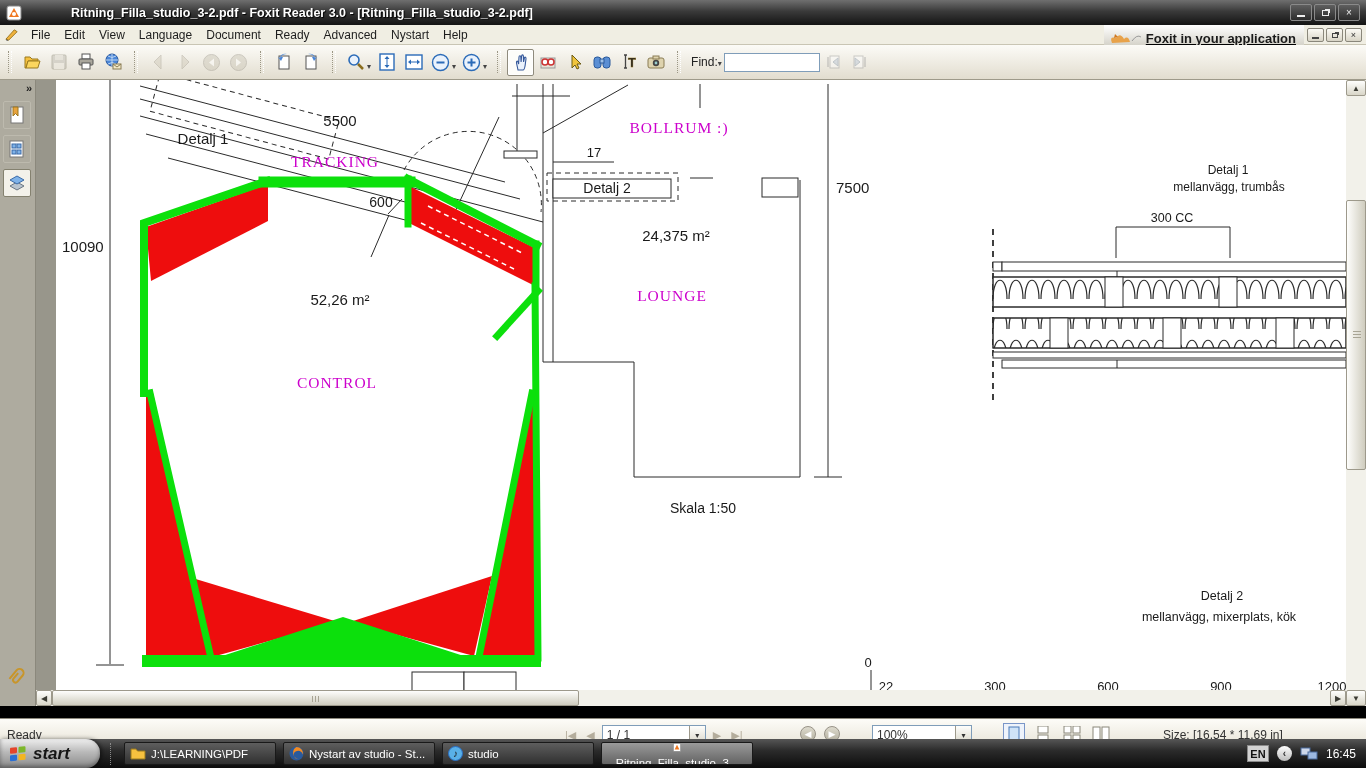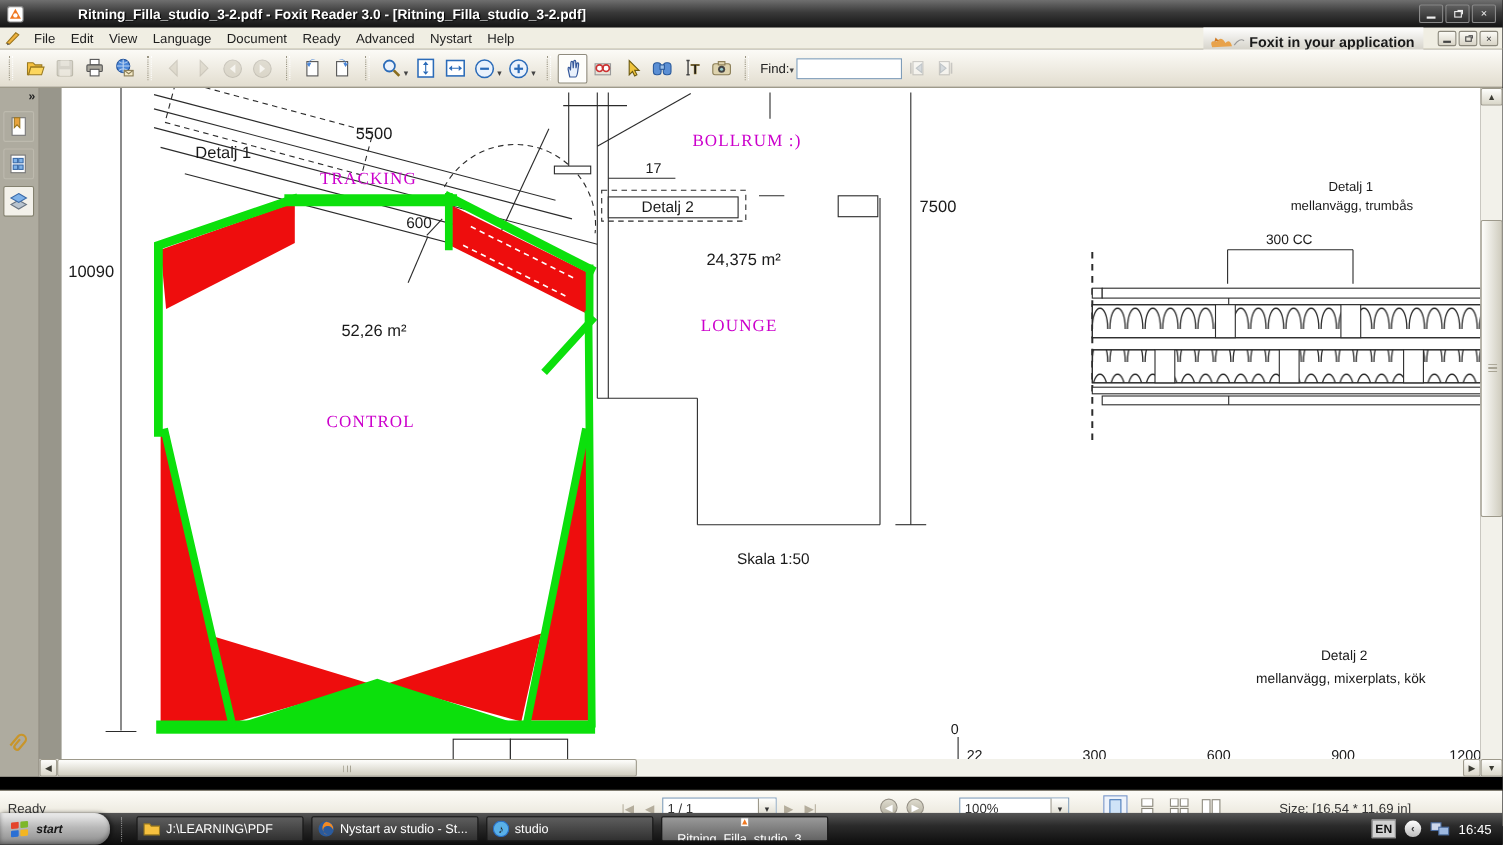--- a/index.html
+++ b/index.html
@@ -19,22 +19,22 @@
     border:1px solid #8a8a8a;border-radius:2px;color:#eee;font-size:10px;
     display:flex;align-items:center;justify-content:center;line-height:1;}
   .wbtn .bar{width:8px;height:2px;background:#eee;margin-top:7px;}
   .wbtn .rst{width:7px;height:6px;border:1px solid #eee;box-shadow:2px -2px 0 -1px #eee;}
 
   
   .menubar{position:absolute;left:0;top:25px;width:1366px;height:20px;
     background:#f0eee3;border-bottom:1px solid #c9c5b4;display:flex;align-items:center;}
   .menubar .micon{width:15px;height:15px;margin:0 5px 0 4px;}
   .mitem{font-size:12px;color:#1d1d1d;padding:2px 7px;}
-  .promo{position:absolute;right:72px;top:0;height:26px;display:flex;align-items:center;
-    padding:0 8px 0 4px;background:linear-gradient(#ffffff,#c9c6ba);}
+  .promo{position:absolute;right:62px;top:0;height:26px;display:flex;align-items:center;
+    padding:0 8px 0 4px;background:linear-gradient(#ffffff,#c9c6ba);text-decoration:underline;}
   .promo .ptext{font-size:13px;font-weight:bold;color:#1a1a1a;white-space:nowrap;}
   .promo svg{margin-right:4px;}
   .mdibtns{position:absolute;right:4px;top:3px;display:flex;gap:2px;}
   .mdib{width:17px;height:14px;background:linear-gradient(#fbfaf5,#d8d4c6);
     border:1px solid #8a877b;border-radius:2px;color:#333;font-size:9px;
     display:flex;align-items:center;justify-content:center;line-height:1;}
   .mdib .bar{width:7px;height:2px;background:#444;margin-top:6px;}
   .mdib .rst{width:6px;height:5px;border:1px solid #444;box-shadow:2px -2px 0 -1px #444;}
 
   
@@ -109,21 +109,21 @@
   .layb.sel{border:1px solid #7a96c8;background:#eef3fb;}
   .stsize{position:absolute;left:1163px;top:9px;}
 
   
   .taskbar{position:absolute;left:0;top:739px;width:1366px;height:29px;
     background:linear-gradient(#565656,#2b2b2b 40%,#0c0c0c);display:flex;align-items:center;}
   .startbtn{width:100px;height:29px;border-radius:0 14px 14px 0;
     background:linear-gradient(#efefef,#b9b9b9 45%,#8a8a8a);
     box-shadow:inset 0 -2px 4px rgba(0,0,0,.35),2px 0 4px rgba(0,0,0,.5);
     display:flex;align-items:center;padding-left:8px;gap:5px;flex:0 0 auto;}
-  .startbtn .stxt{font-size:11px;font-weight:bold;font-style:italic;color:#151515;}
+  .startbtn .stxt{font-size:17px;font-weight:bold;font-style:italic;color:#151515;}
   .qsep{width:6px;height:22px;border-left:1px dotted #8a8a8a;margin:0 8px 0 10px;flex:0 0 auto;}
   .task{width:152px;height:23px;margin-right:7px;border-radius:2px;
     background:linear-gradient(#5e5e5e,#303030);border:1px solid #191919;
     display:flex;align-items:center;gap:5px;padding:0 5px;color:#fff;font-size:11.5px;
     white-space:nowrap;overflow:hidden;flex:0 0 auto;}
   .task.active{background:linear-gradient(#9a9a9a,#636363);flex-direction:column;}
   .task .tlabel{overflow:hidden;text-overflow:ellipsis;}
   .tray{margin-left:auto;display:flex;align-items:center;gap:8px;padding-right:10px;}
   .enbox{width:22px;height:17px;background:#d2d2d2;border:1px solid #8a8a8a;color:#111;
     font-size:11px;font-weight:bold;display:flex;align-items:center;justify-content:center;}

